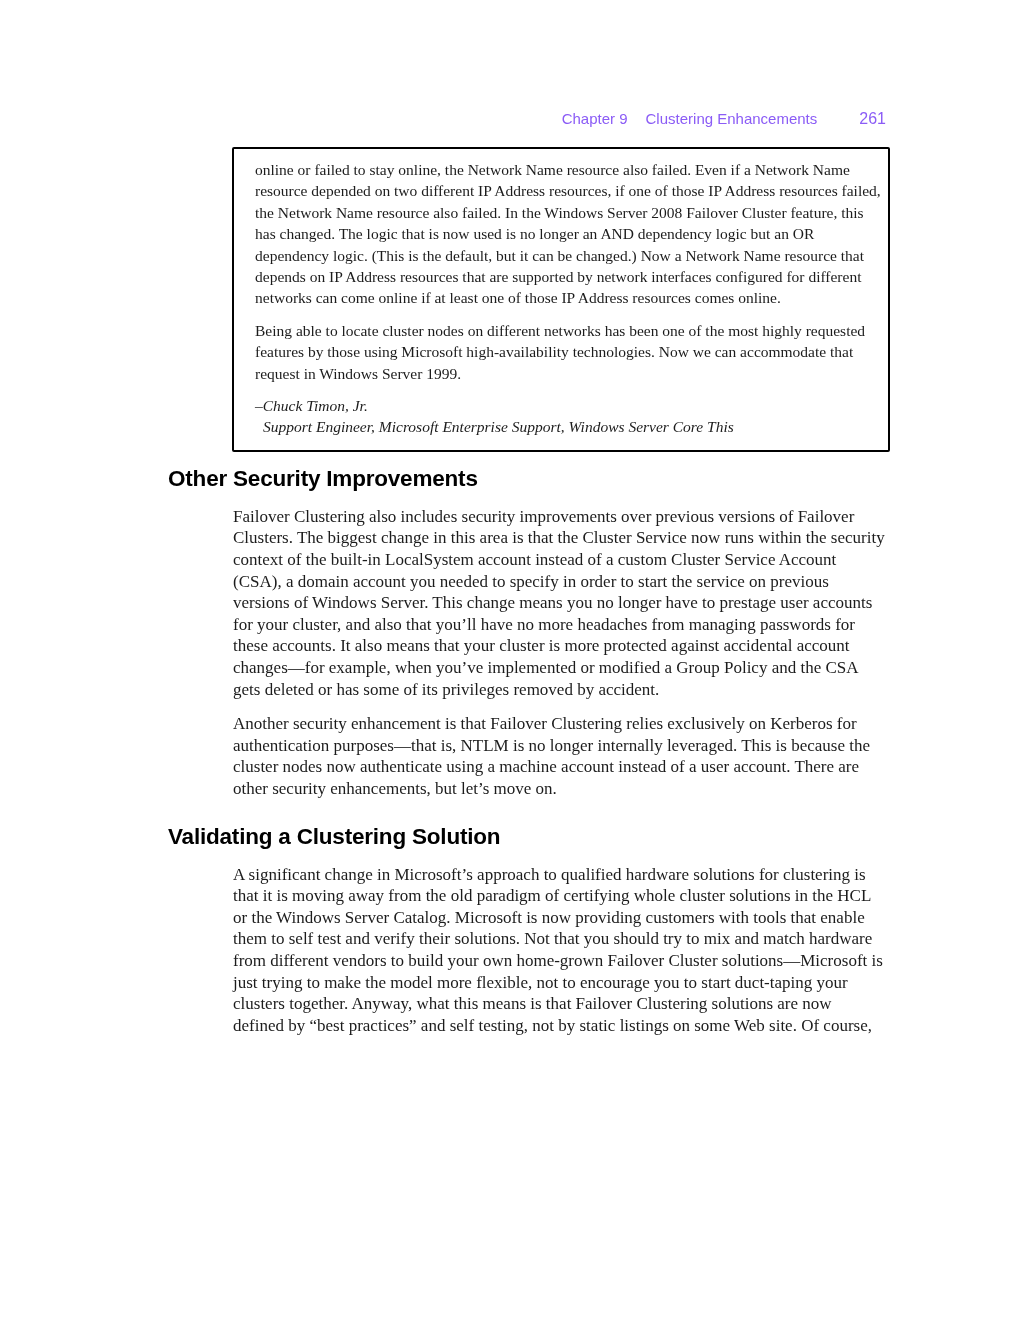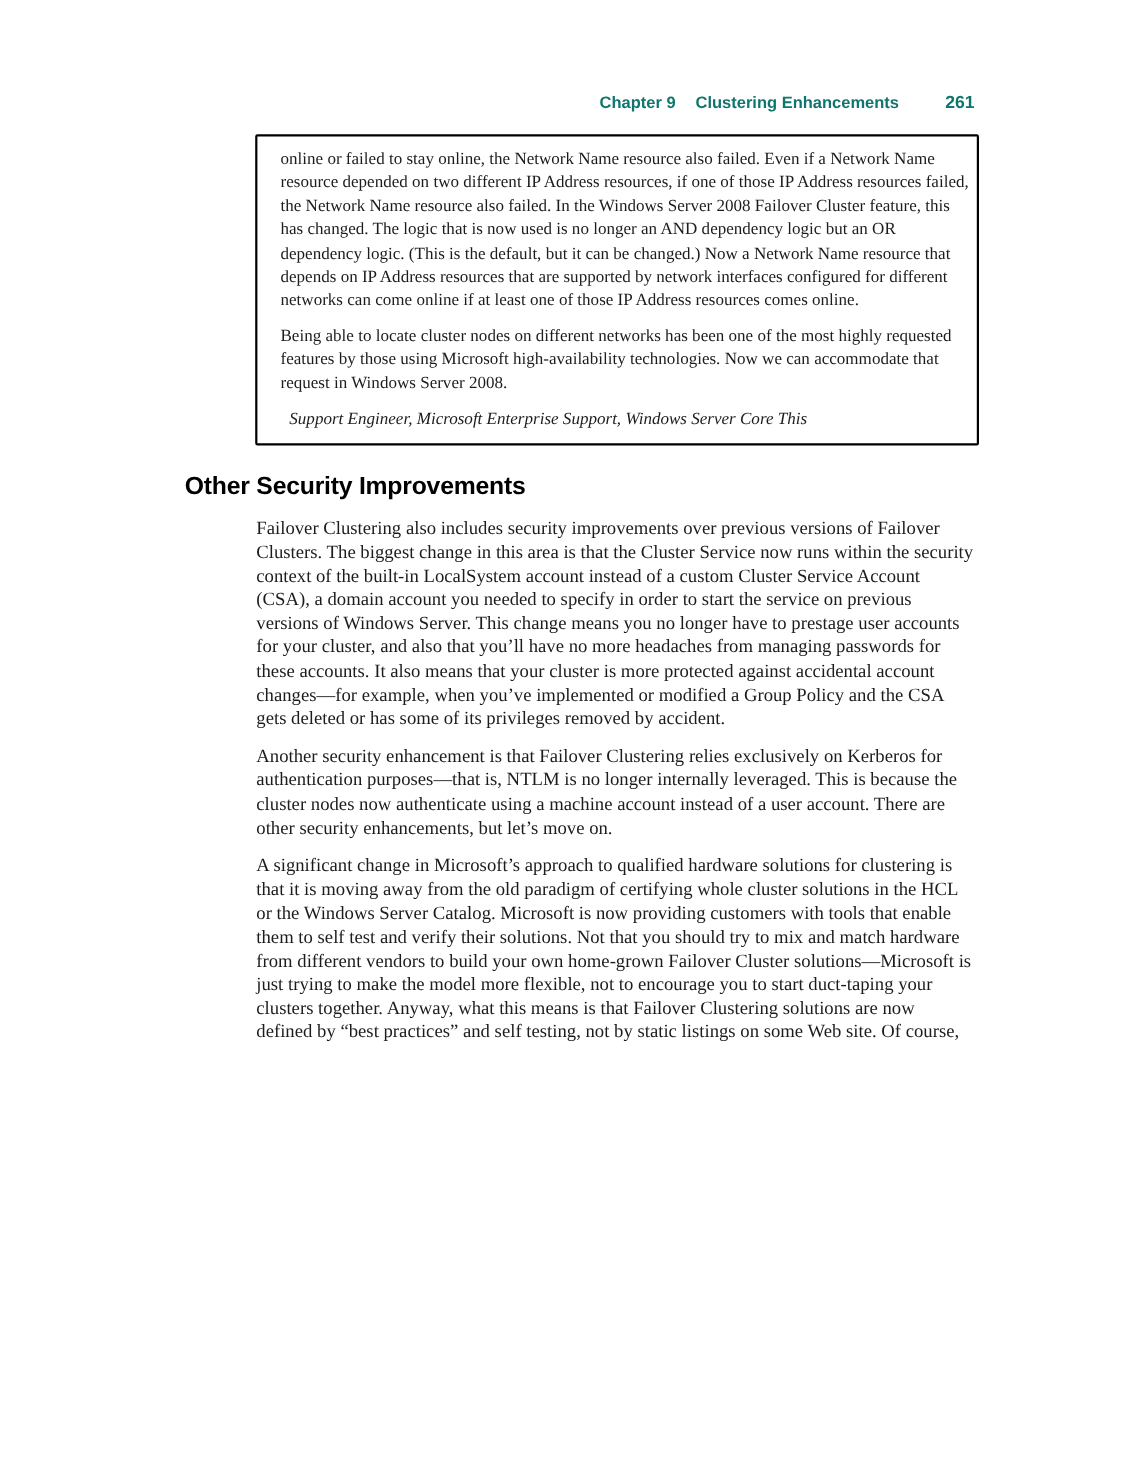--- a/index.html
+++ b/index.html
@@ -8,26 +8,26 @@
     height: 1325px;
     background: #ffffff;
     color: #1c1c1c;
     font-family: "Liberation Serif", serif;
     overflow: hidden;
   }
   .page { position: relative; width: 1024px; height: 1325px; }
 
   
   .page-header {
-    margin: 85px 138px 0 0;
+    margin: 110px 138px 0 0;
     text-align: right;
     font-family: "Liberation Sans", sans-serif;
-    font-weight: bold;
+    font-weight: normal;
     font-size: 15px;
-    color: #0f766e;
+    color: #8b5cf6;
     white-space: nowrap;
   }
   .ph-title { margin-left: 18px; }
   .ph-num   { margin-left: 42px; font-size: 16px; }
 
   
   .expert-box {
     box-sizing: border-box;
     margin: 19px 134px 0 232px;      
     border: 2px solid #000000;
@@ -49,21 +49,21 @@
   }
   .attr-role {
     margin: 0 0 0 8px;
     font-style: italic;
     font-size: 15.5px;
     line-height: 21.4px;
   }
 
   
   .sec-heading {
-    margin: 24px 0 14px 168px;
+    margin: 14px 0 14px 168px;
     font-family: "Liberation Sans", sans-serif;
     font-weight: bold;
     font-size: 22.5px;
     letter-spacing: -0.2px;
     color: #000000;
   }
   .sec-heading.second { margin-top: 24px; }
 
   
   .body-para {
@@ -77,27 +77,29 @@
 <body>
 
 <div class="page">
 
   <header class="page-header">
     <span class="ph-chapter">Chapter 9</span><span class="ph-title">Clustering Enhancements</span><span class="ph-num">261</span>
   </header>
 
   <aside class="expert-box">
     <p class="box-para">online or failed to stay online, the Network Name resource also failed. Even if a Network Name resource depended on two different IP Address resources, if one of those IP Address resources failed, the Network Name resource also failed. In the Windows Server 2008 Failover Cluster feature, this has changed. The logic that is now used is no longer an AND dependency logic but an OR dependency logic. (This is the default, but it can be changed.) Now a Network Name resource that depends on IP Address resources that are supported by network interfaces configured for different networks can come online if at least one of those IP Address resources comes online.</p>
-    <p class="box-para">Being able to locate cluster nodes on different networks has been one of the most highly requested features by those using Microsoft high-availability technologies. Now we can accommodate that request in Windows Server 2008.</p>
+    <p class="box-para">Being able to locate cluster nodes on different networks has been one of the most highly requested features by those using Microsoft high-availability technologies. Now we can accommodate that request in Windows Server 1999.</p>
+    <p class="attr-name">–Chuck Timon, Jr.</p>
     <p class="attr-role">Support Engineer, Microsoft Enterprise Support, Windows Server Core This</p>
   </aside>
 
   <section>
     <h1 class="sec-heading">Other Security Improvements</h1>
     <p class="body-para">Failover Clustering also includes security improvements over previous versions of Failover Clusters. The biggest change in this area is that the Cluster Service now runs within the security context of the built-in LocalSystem account instead of a custom Cluster Service Account (CSA), a domain account you needed to specify in order to start the service on previous versions of Windows Server. This change means you no longer have to prestage user accounts for your cluster, and also that you’ll have no more headaches from managing passwords for these accounts. It also means that your cluster is more protected against accidental account changes—for example, when you’ve implemented or modified a Group Policy and the CSA gets deleted or has some of its privileges removed by accident.</p>
     <p class="body-para">Another security enhancement is that Failover Clustering relies exclusively on Kerberos for authentication purposes—that is, NTLM is no longer internally leveraged. This is because the cluster nodes now authenticate using a machine account instead of a user account. There are other security enhancements, but let’s move on.</p>
   </section>
 
   <section>
+    <h1 class="sec-heading second">Validating a Clustering Solution</h1>
     <p class="body-para">A significant change in Microsoft’s approach to qualified hardware solutions for clustering is that it is moving away from the old paradigm of certifying whole cluster solutions in the HCL or the Windows Server Catalog. Microsoft is now providing customers with tools that enable them to self test and verify their solutions. Not that you should try to mix and match hardware from different vendors to build your own home-grown Failover Cluster solutions—Microsoft is just trying to make the model more flexible, not to encourage you to start duct-taping your clusters together. Anyway, what this means is that Failover Clustering solutions are now defined by “best practices” and self testing, not by static listings on some Web site. Of course,</p>
   </section>
 
 </div>
 
 </body></html>

